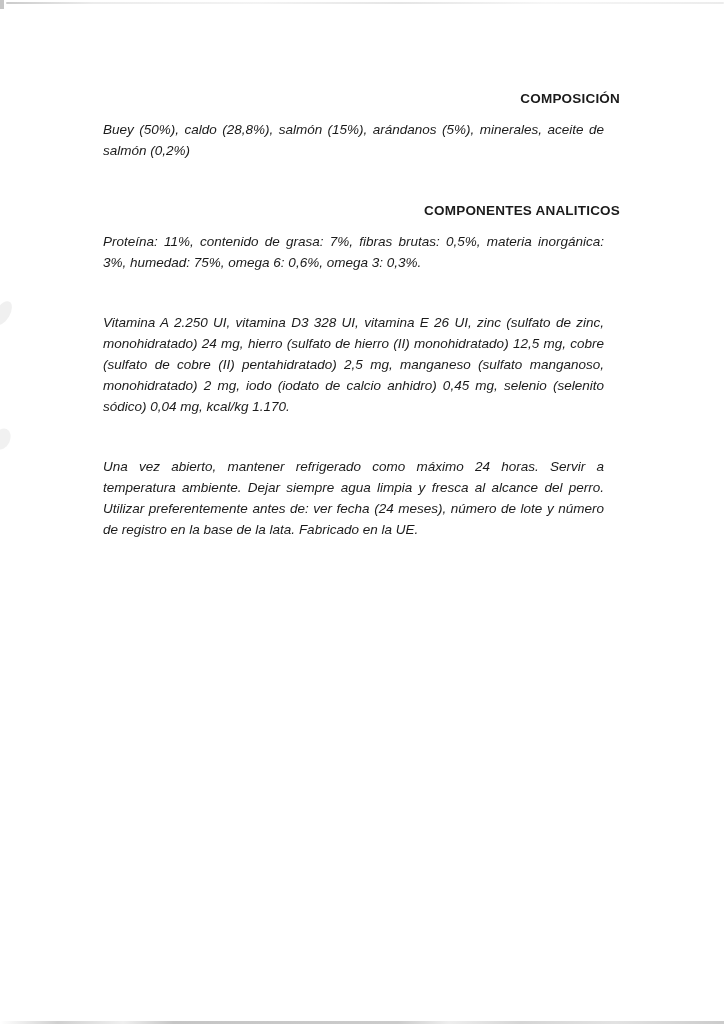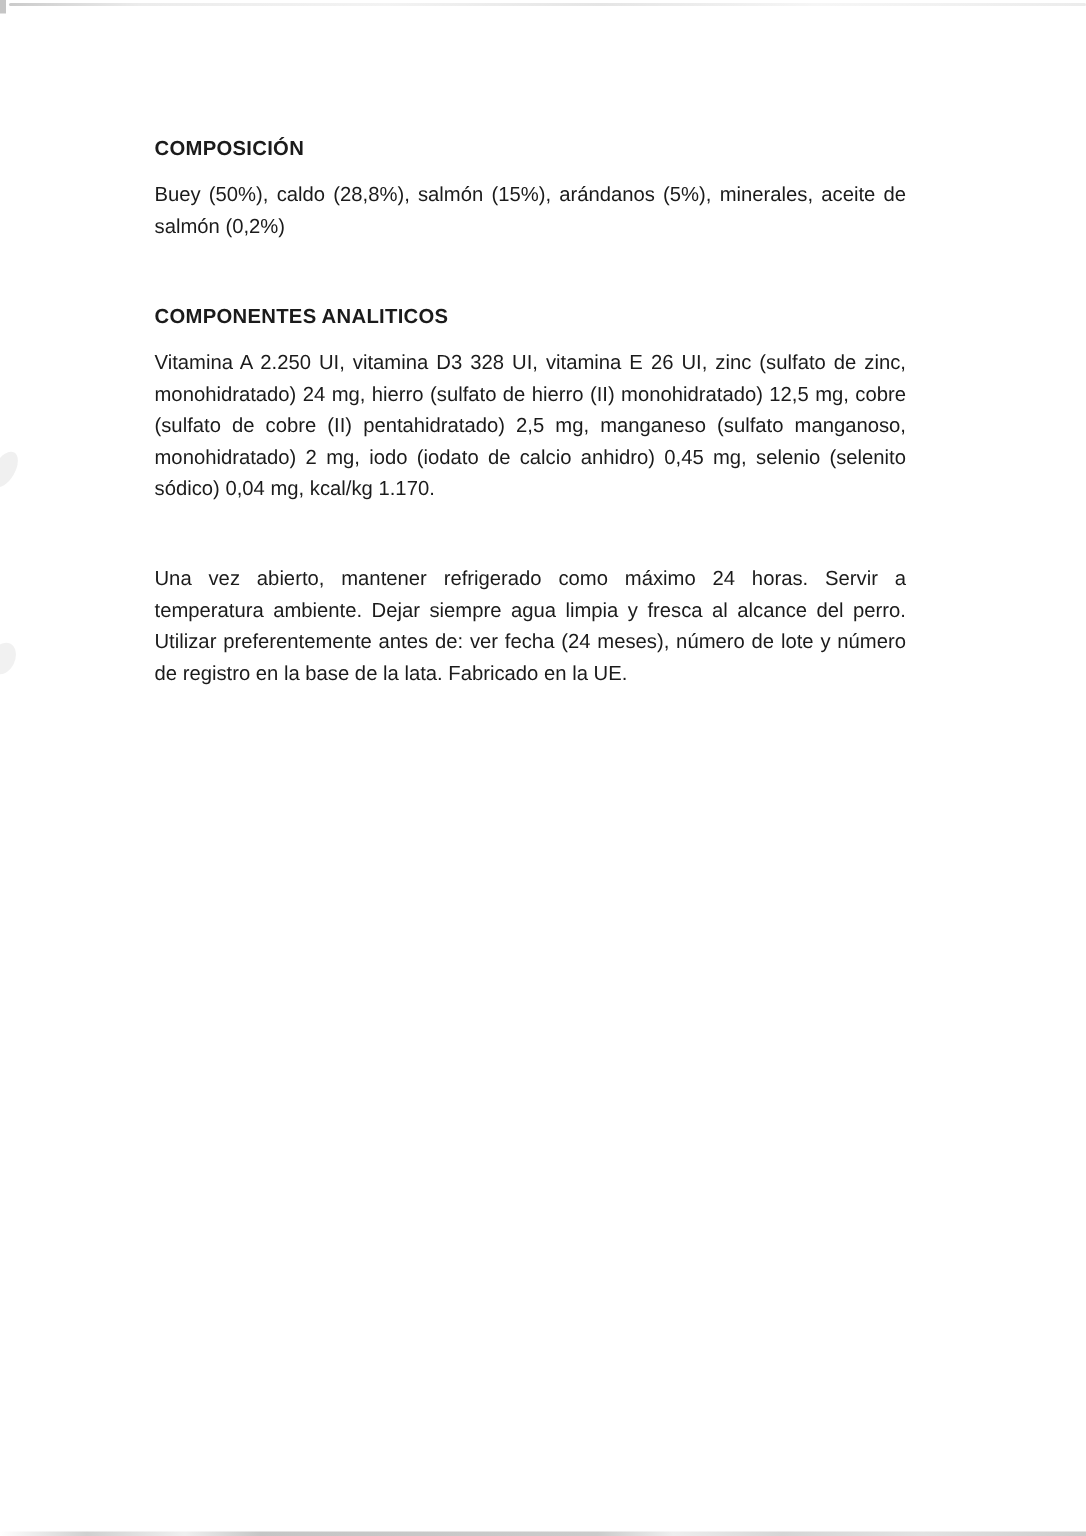--- a/index.html
+++ b/index.html
@@ -23,30 +23,31 @@
     left: 103px;
     width: 517px;
   }
   .doc-section {
     margin: 0;
   }
   .heading {
     font-size: 13.5px;
     font-weight: bold;
     line-height: 21px;
-    text-align: left;
+    text-align: right;
     margin: 0 0 10px 0;
     letter-spacing: 0.2px;
   }
   .body-text {
     font-size: 13.5px;
     font-weight: normal;
     line-height: 21px;
     text-align: justify;
     margin: 0 16px 39px 0;
+    font-style: italic;
   }
   
   .scan-line-top {
     position: absolute;
     top: 2px;
     left: 6px;
     right: 0;
     height: 2px;
     background: linear-gradient(90deg,
       rgba(160,160,160,0.55) 0%,
@@ -115,20 +116,21 @@
 
   <div class="content">
 
     <section class="doc-section">
       <h2 class="heading">COMPOSICIÓN</h2>
       <p class="body-text">Buey (50%), caldo (28,8%), salmón (15%), arándanos (5%), minerales, aceite de salmón (0,2%)</p>
     </section>
 
     <section class="doc-section">
       <h2 class="heading">COMPONENTES ANALITICOS</h2>
+      <p class="body-text">Proteína: 11%, contenido de grasa: 7%, fibras brutas: 0,5%, materia inorgánica: 3%, humedad: 75%, omega 6: 0,6%, omega 3: 0,3%.</p>
     </section>
 
     <section class="doc-section">
       <p class="body-text">Vitamina A 2.250 UI, vitamina D3 328 UI, vitamina E 26 UI, zinc (sulfato de zinc, monohidratado) 24 mg, hierro (sulfato de hierro (II) monohidratado) 12,5 mg, cobre (sulfato de cobre (II) pentahidratado) 2,5 mg, manganeso (sulfato manganoso, monohidratado) 2 mg, iodo (iodato de calcio anhidro) 0,45 mg, selenio (selenito sódico) 0,04 mg, kcal/kg 1.170.</p>
     </section>
 
     <section class="doc-section">
       <p class="body-text">Una vez abierto, mantener refrigerado como máximo 24 horas. Servir a temperatura ambiente. Dejar siempre agua limpia y fresca al alcance del perro. Utilizar preferentemente antes de: ver fecha (24 meses), número de lote y número de registro en la base de la lata. Fabricado en la UE.</p>
     </section>
 

